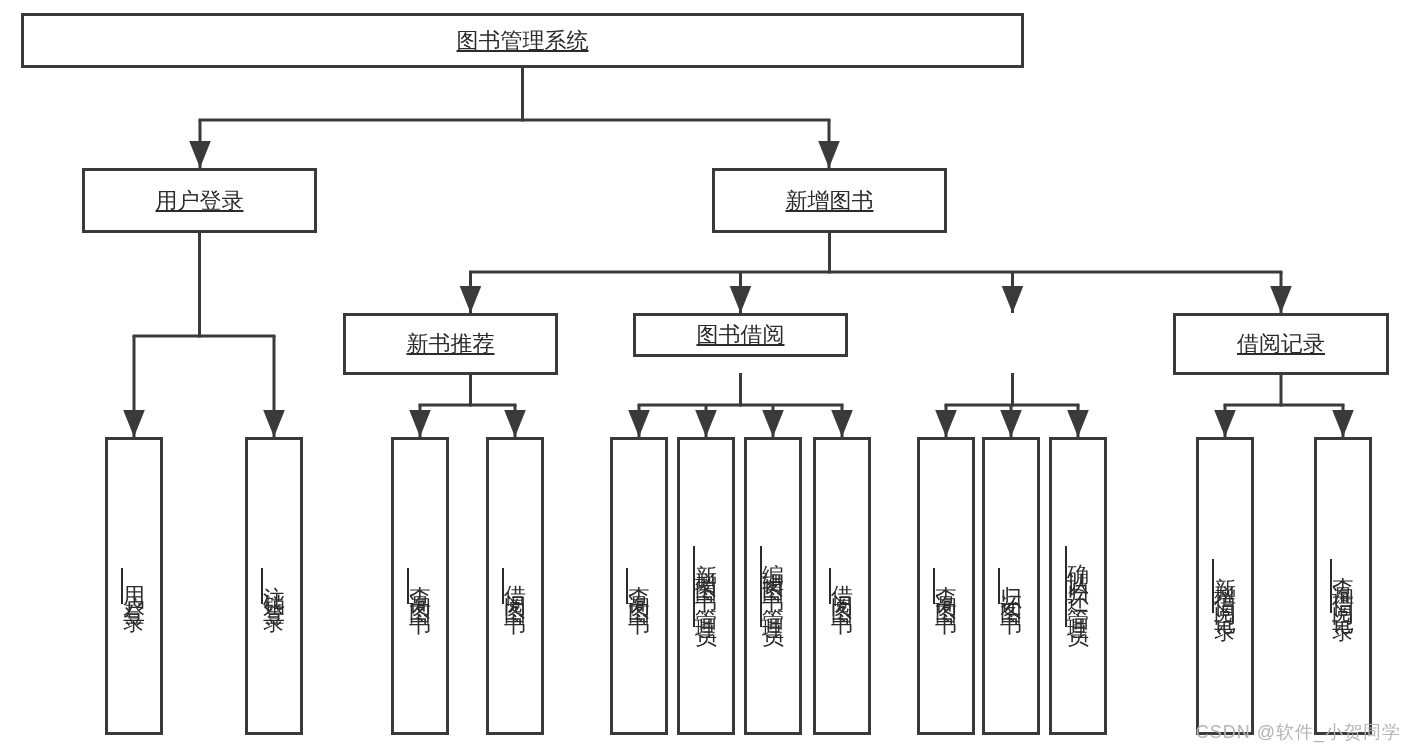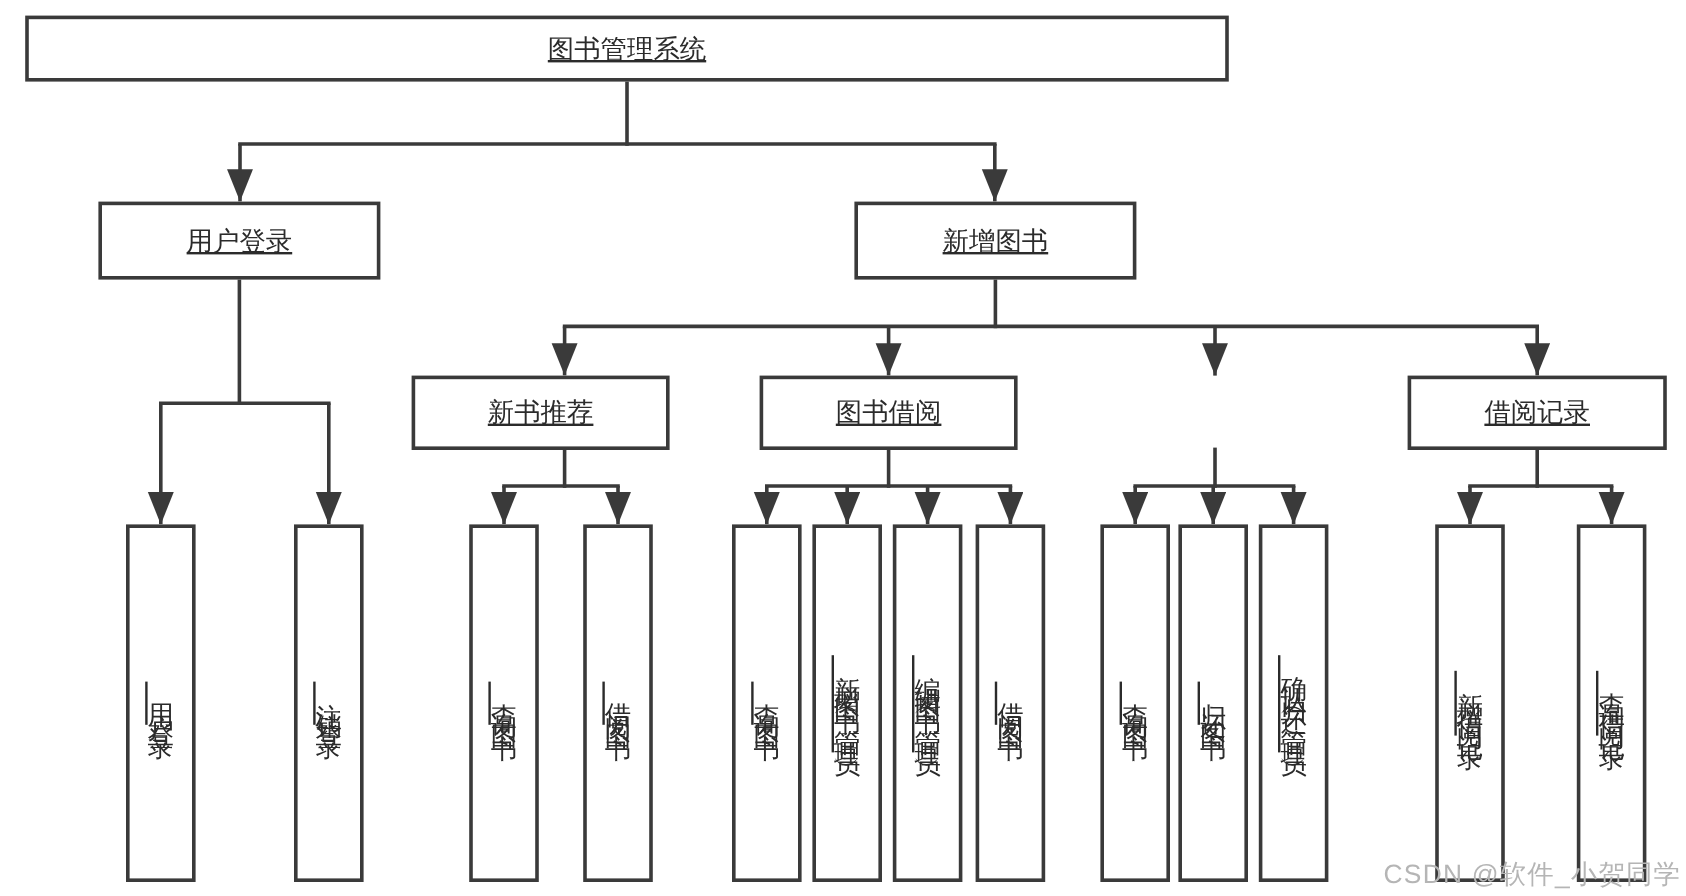--- a/index.html
+++ b/index.html
@@ -18,21 +18,21 @@
     display:flex;align-items:center;justify-content:center;
     font-size:22px;line-height:1;white-space:nowrap;text-decoration:underline;
   }
   .leaf{width:58px;top:437px;height:298px;}
   .leaf .vtext{
     writing-mode:vertical-rl;text-orientation:mixed;
     letter-spacing:9px;line-height:1;font-size:22px;
   }
   .watermark{
     position:absolute;right:4px;bottom:3px;
-    color:var(--watermark,#b5b5b5);font-size:22px;letter-spacing:1px;
+    color:var(--watermark,#b5b5b5);font-size:18px;letter-spacing:1px;
   }
 </style>
 </head>
 <body>
 
 <div class="canvas">
 
   <svg class="connectors" viewBox="0 0 1405 747" xmlns="http://www.w3.org/2000/svg">
     <defs>
       <marker id="arrow" markerWidth="10" markerHeight="9" refX="9" refY="3.6" orient="auto" markerUnits="strokeWidth">
@@ -80,21 +80,21 @@
     <line x1="1225" y1="405" x2="1225" y2="437" marker-end="url(#arrow)"></line>
     <line x1="1343" y1="405" x2="1343" y2="437" marker-end="url(#arrow)"></line>
   </svg>
 
   <div class="box" style="left:21px;top:13px;width:1003px;height:55px;">图书管理系统</div>
 
   <div class="box" style="left:82px;top:168px;width:235px;height:65px;">用户登录</div>
   <div class="box" style="left:712px;top:168px;width:235px;height:65px;">新增图书</div>
 
   <div class="box" style="left:343px;top:313px;width:215px;height:62px;">新书推荐</div>
-  <div class="box" style="left:633px;top:313px;width:215px;height:62px;">图书借阅</div>
+  <div class="box" style="left:633px;top:313px;width:215px;height:44px;">图书借阅</div>
   <div class="box" style="left:1173px;top:313px;width:216px;height:62px;">借阅记录</div>
 
   <div class="box leaf" style="left:105px;">
     <span class="vtext">用户登录</span>
   </div>
   <div class="box leaf" style="left:245px;">
     <span class="vtext">注销登录</span>
   </div>
 
   <div class="box leaf" style="left:391px;">

